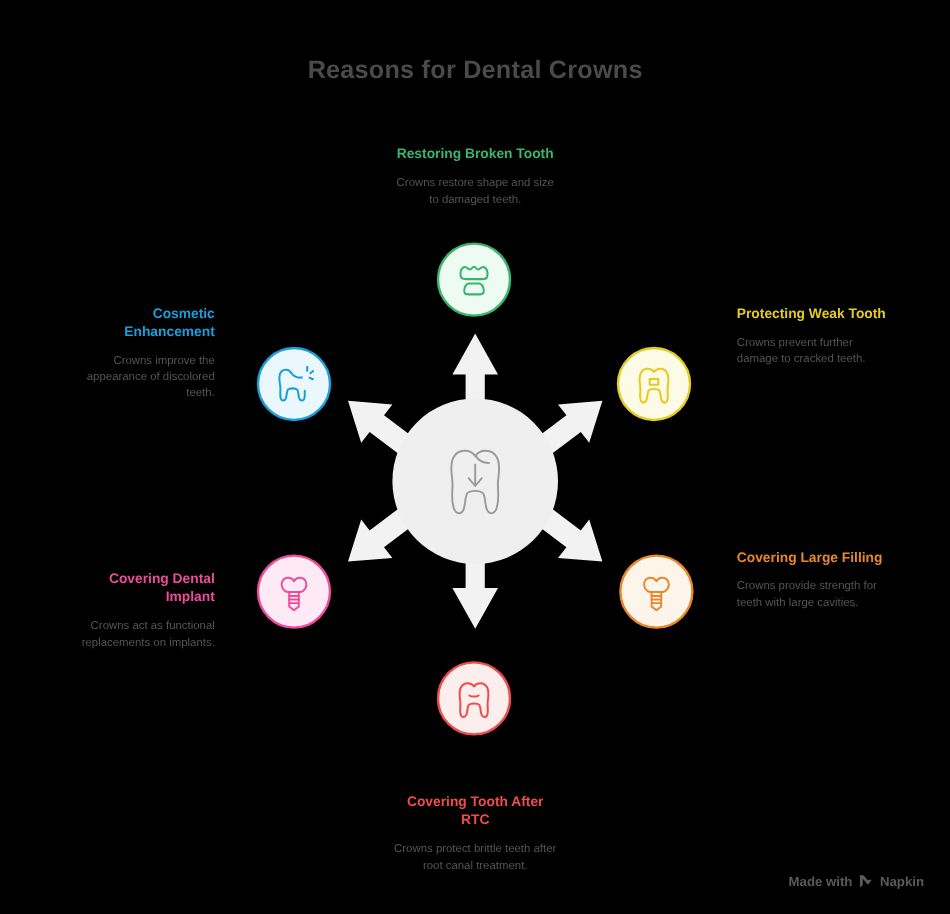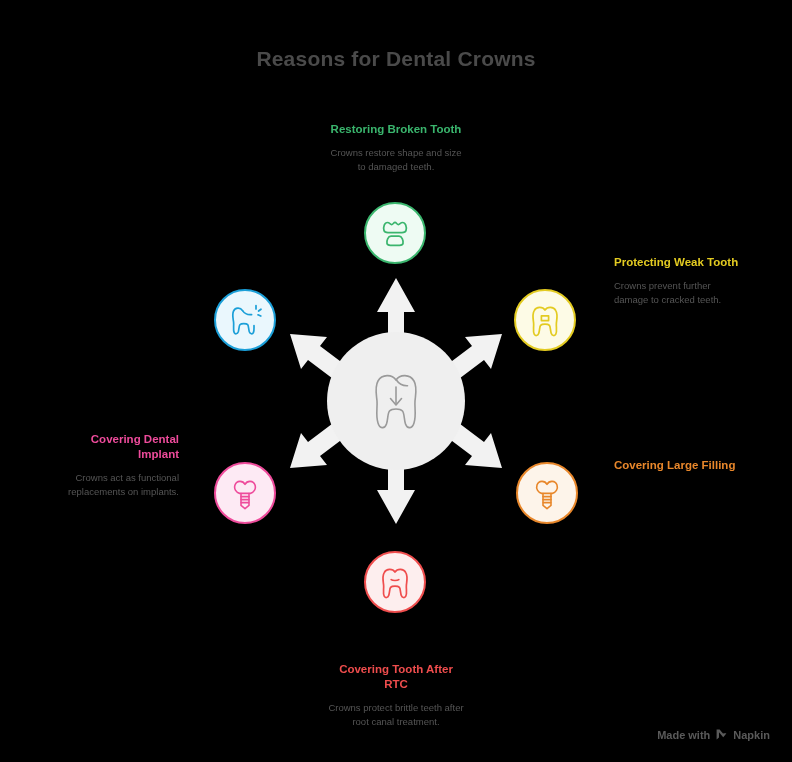--- a/index.html
+++ b/index.html
@@ -181,20 +181,21 @@
   <div class="node-bubble" style="left:516px; top:462px; background:#fdf4ea; border-color:#e8872b;">
     <svg width="30" height="34" viewBox="0 0 30 34" fill="none" stroke="#e8872b" stroke-width="1.6" stroke-linecap="round" stroke-linejoin="round">
       <path d="M15 8.4 C12.8 4.2 6.6 4.4 5 9 C3.6 13 6.4 16.6 9.6 17.4 L20.4 17.4
                C23.6 16.6 26.4 13 25 9 C23.4 4.4 17.2 4.2 15 8.4 Z"></path>
       <path d="M11 17.6 L11 29.4 L15 32.6 L19 29.4 L19 17.6"></path>
       <path d="M11 20.6 L19 20.6 M11 23.6 L19 23.6 M11.3 26.6 L18.7 26.6"></path>
     </svg>
   </div>
   <div class="node-text ta-left" style="left:614px; top:458px; width:125px;">
     <div class="node-title" style="color:#e8872b;">Covering Large Filling</div>
+    <div class="node-desc">Crowns provide strength for teeth with large cavities.</div>
   </div>
 
   <div class="node-bubble" style="left:364px; top:551px; background:#fdeeee; border-color:#ef4d4d;">
     <svg width="32" height="34" viewBox="0 0 32 34" fill="none" stroke="#ef4d4d" stroke-width="1.7" stroke-linecap="round" stroke-linejoin="round">
       <path d="M16 7 C13.6 3.4 7.5 3.4 5.2 7.6 C3 11.3 4.2 16 4.6 19.8
                C5 24 3.7 28.3 5.2 31.2 C6.2 33.2 8.8 33 9.8 30.2
                C10.7 27.5 10.5 23.6 11.6 22.4 C13.1 20.8 18.9 20.8 20.4 22.4
                C21.5 23.6 21.3 27.5 22.2 30.2 C23.2 33 25.8 33.2 26.8 31.2
                C28.3 28.3 27 24 27.4 19.8 C27.8 16 29 11.3 26.8 7.6
                C24.5 3.4 18.4 3.4 16 7 Z"></path>
@@ -207,36 +208,40 @@
   </div>
 
   <div class="node-bubble" style="left:214px; top:462px; background:#fdeaf4; border-color:#ee4b9b;">
     <svg width="30" height="34" viewBox="0 0 30 34" fill="none" stroke="#ee4b9b" stroke-width="1.6" stroke-linecap="round" stroke-linejoin="round">
       <path d="M15 8.4 C12.8 4.2 6.6 4.4 5 9 C3.6 13 6.4 16.6 9.6 17.4 L20.4 17.4
                C23.6 16.6 26.4 13 25 9 C23.4 4.4 17.2 4.2 15 8.4 Z"></path>
       <path d="M11 17.6 L11 29.4 L15 32.6 L19 29.4 L19 17.6"></path>
       <path d="M11 20.6 L19 20.6 M11 23.6 L19 23.6 M11.3 26.6 L18.7 26.6"></path>
     </svg>
   </div>
-  <div class="node-text ta-right" style="left:54px; top:432px; width:125px;">
+  <div class="node-text ta-right" style="left:54px; top:476px; width:125px;">
     <div class="node-title" style="color:#ee4b9b;">Covering Dental Implant</div>
     <div class="node-desc">Crowns act as functional replacements on implants.</div>
   </div>
 
   <div class="node-bubble" style="left:214px; top:289px; background:#eaf7fd; border-color:#1b9fd8;">
     <svg width="34" height="34" viewBox="0 0 34 34" fill="none" stroke="#1b9fd8" stroke-width="1.7" stroke-linecap="round" stroke-linejoin="round">
       <path d="M14.5 7.6 C12.4 4.2 7 4.3 5.4 8.4 C4 12 5.2 16 5.6 19.4
                C6 23.2 4.9 27 6.2 29.6 C7.1 31.4 9.4 31.2 10.3 28.7
                C11.1 26.3 10.9 22.8 11.9 21.7 C13.2 20.3 18.4 20.3 19.7 21.7
                C20.7 22.8 20.5 26.3 21.3 28.7 C22.2 31.2 24.5 31.4 25.4 29.6
                C26.3 27.8 26 25.2 26 22.6"></path>
       <path d="M14.6 7.6 C16.6 10.6 20.4 12 23.6 11.6"></path>
       <path d="M28 6 L28 2.6 M30.6 8 L33 6.2 M30 11.8 L32.8 13"></path>
     </svg>
   </div>
+  <div class="node-text ta-right" style="left:54px; top:255px; width:125px;">
+    <div class="node-title" style="color:#1b9fd8;">Cosmetic Enhancement</div>
+    <div class="node-desc">Crowns improve the appearance of discolored teeth.</div>
+  </div>
 
   <div id="watermark">
     <span>Made with</span>
     <svg class="wm-logo" width="13" height="13" viewBox="0 0 13 13" fill="#5a5a5a">
       <path d="M1.6 1.4 L1.6 11.6 L4 9.6 L4 4.2 L8.2 9.2 C9.4 8 10.6 6.6 11.4 5.2
                C10.2 5.2 9 5.2 8 5.4 L4.6 1.4 Z"></path>
     </svg>
     <span>Napkin</span>
   </div>
 

